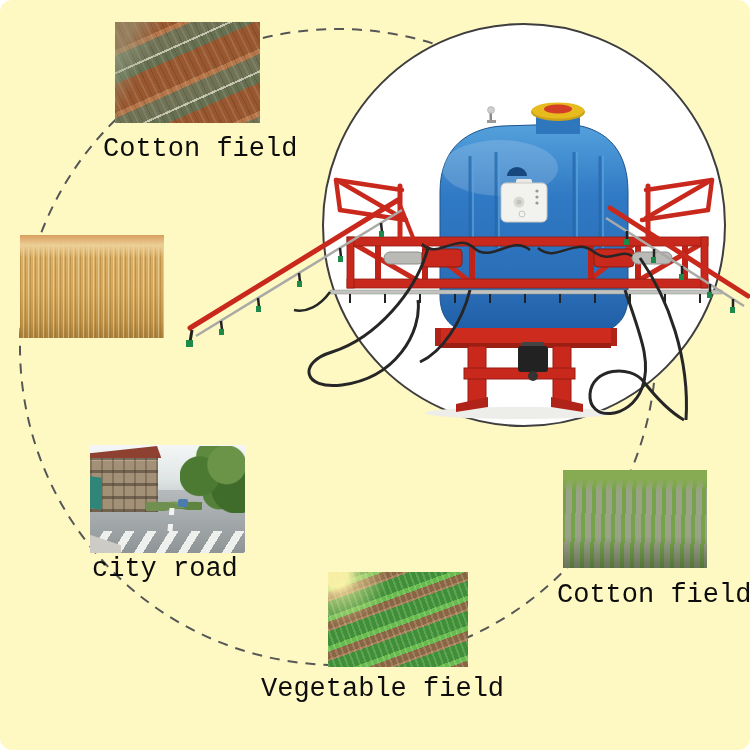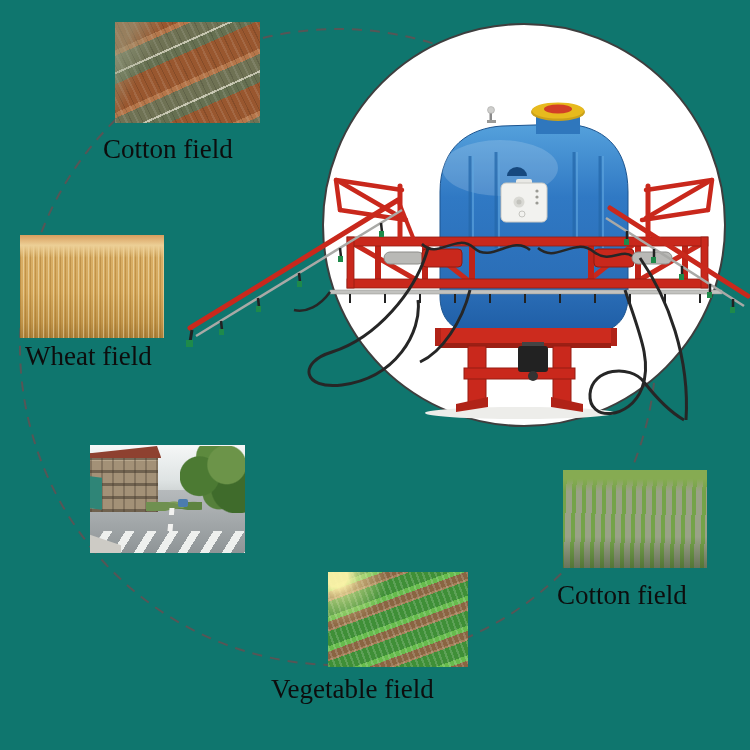--- a/index.html
+++ b/index.html
@@ -1,18 +1,19 @@
 <!DOCTYPE html>
 <html><head>
 <meta charset="utf-8">
 <style>
   html,body{margin:0;padding:0;background:#fff;}
   .stage{
-    position:relative;width:750px;height:750px;background:#0f766e;overflow:hidden;
-    font-family:Liberation Serif, serif;
+    position:relative;width:750px;height:750px;background:#fef9c3;overflow:hidden;
+    font-family:Liberation Mono, monospace;
+    border-radius:12px;
   }
   .stage svg.overlay{position:absolute;left:0;top:0;}
   
   .center-circle{
     position:absolute;left:322px;top:23px;width:404px;height:404px;
     box-sizing:border-box;border:2px solid #3e3e3e;border-radius:50%;background:#fff;
   }
   .sprayer-svg{position:absolute;left:170px;top:100px;width:584px;height:344px;}
   
   .field-label{
@@ -103,22 +104,22 @@
     <div class="cr-trees2"></div>
     <div class="cr-lane"></div>
     <div class="cr-bus"></div>
     <div class="cr-crosswalk"></div>
     <div class="cr-sidewalk"></div>
   </div>
   <div class="photo photo-veg"></div>
   <div class="photo photo-paddy"></div>
 
   <div class="field-label" style="left:103px;top:133px">Cotton field</div>
-  <div class="field-label" style="left:25px;top:340px">Wheat field</div>
-  <div class="field-label" style="left:271px;top:673px">Vegetable field</div>
+  <div class="field-label" style="left:92px;top:553px">city road</div>
+  <div class="field-label" style="left:261px;top:673px">Vegetable field</div>
   <div class="field-label" style="left:557px;top:579px">Cotton field</div>
 
   <div class="center-circle"></div>
 
   <svg class="sprayer-svg" viewBox="0 0 584 344">
     <defs>
       <linearGradient id="tankG" x1="0" y1="0" x2="0" y2="1">
         <stop offset="0" stop-color="#55a1dc"></stop>
         <stop offset="0.35" stop-color="#3079c4"></stop>
         <stop offset="0.8" stop-color="#2a6db6"></stop>

